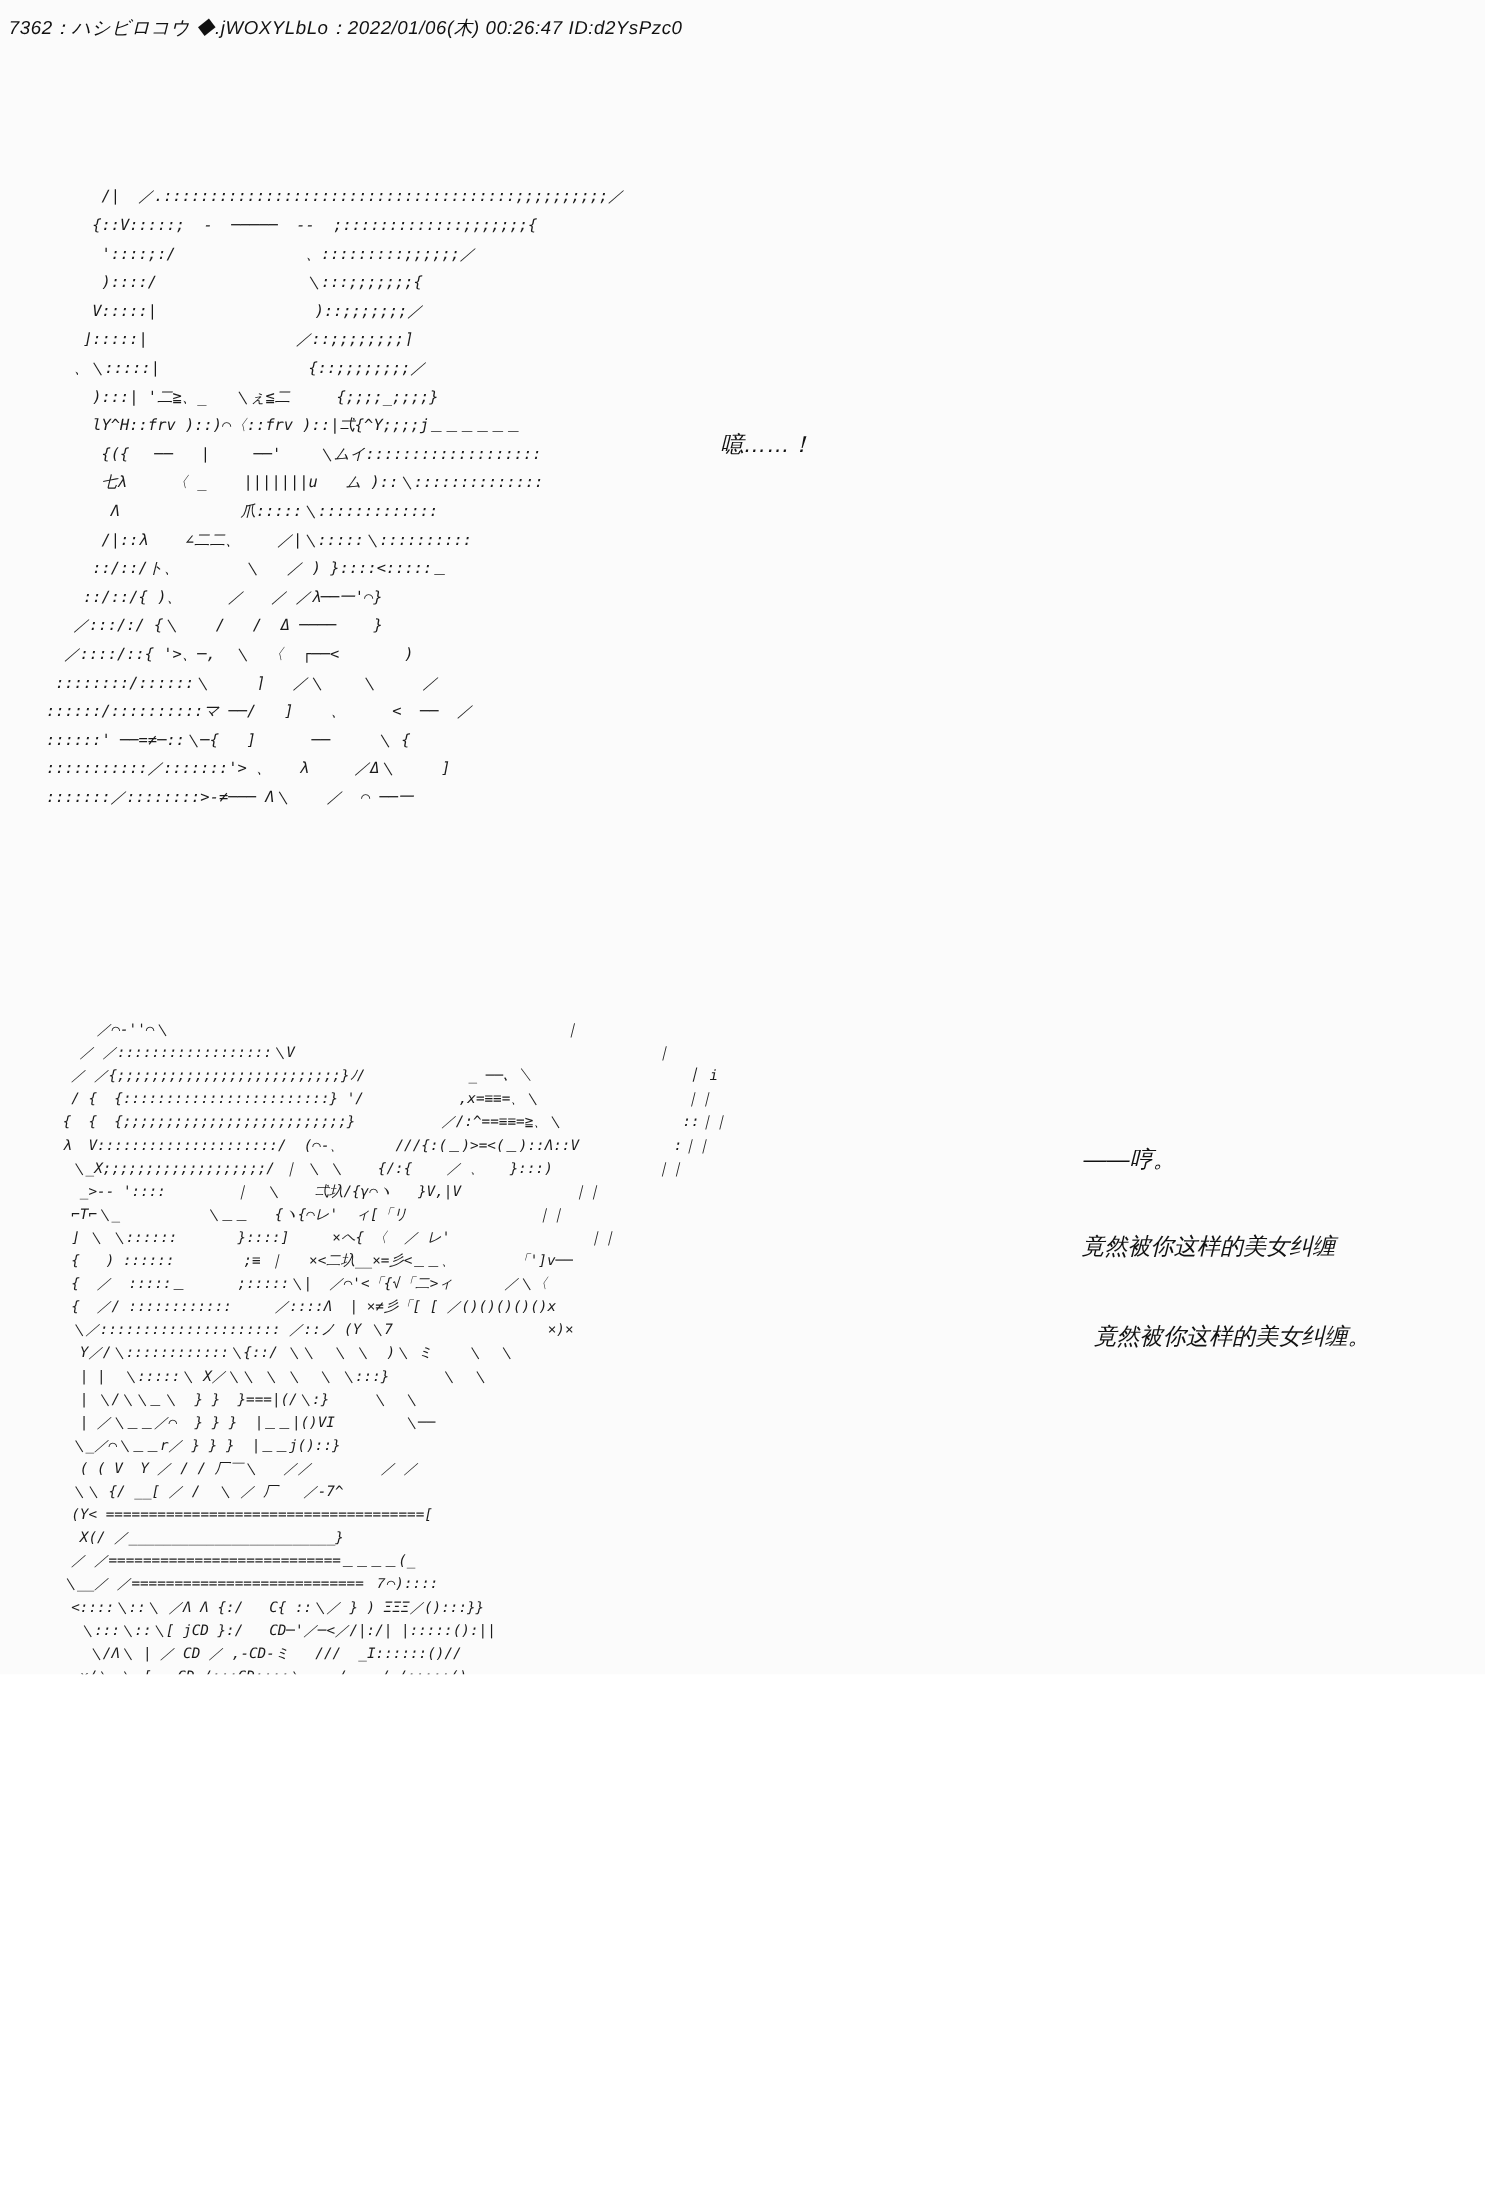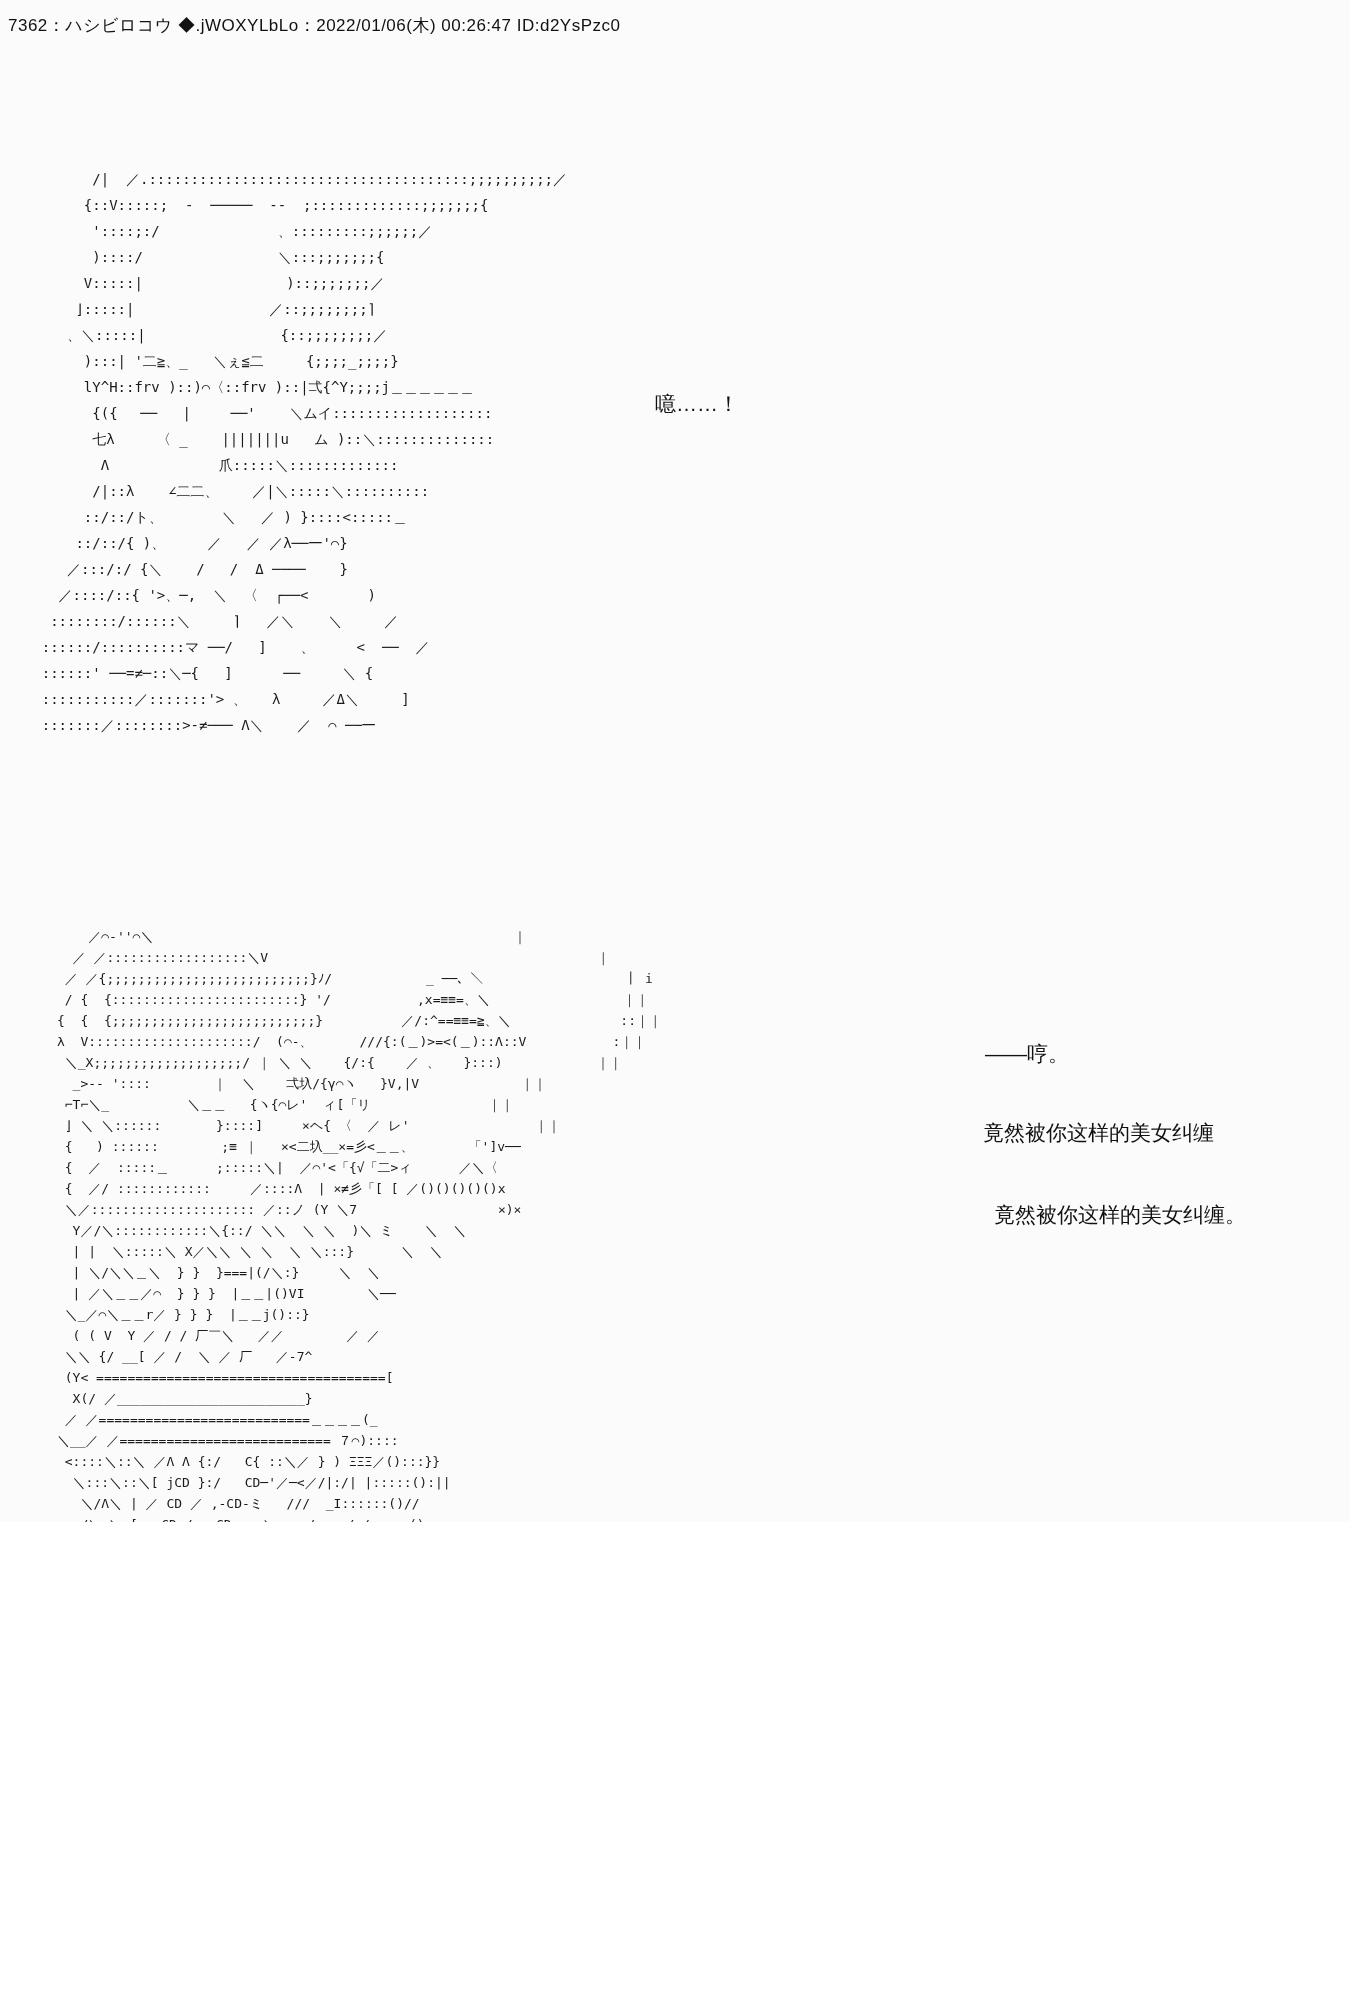--- a/index.html
+++ b/index.html
@@ -3,20 +3,21 @@
 <meta charset="utf-8">
 <style>
   html,body{margin:0;padding:0;}
   .page{
     position:relative;
     width:1350px;height:1522px;
     background:#fbfbfb;
     overflow:hidden;
     font-family:"Liberation Sans", sans-serif;
     color:#111;
+    font-style:italic;
   }
   .post-header{
     position:absolute;
     font-size:17px;
     letter-spacing:0.5px;
     white-space:nowrap;
     color:#111;
   }
   .aa{
     position:absolute;

